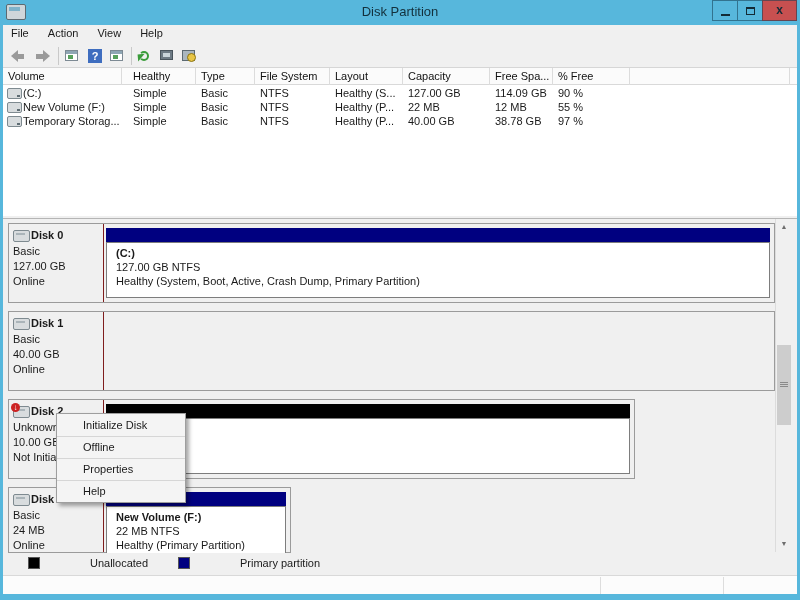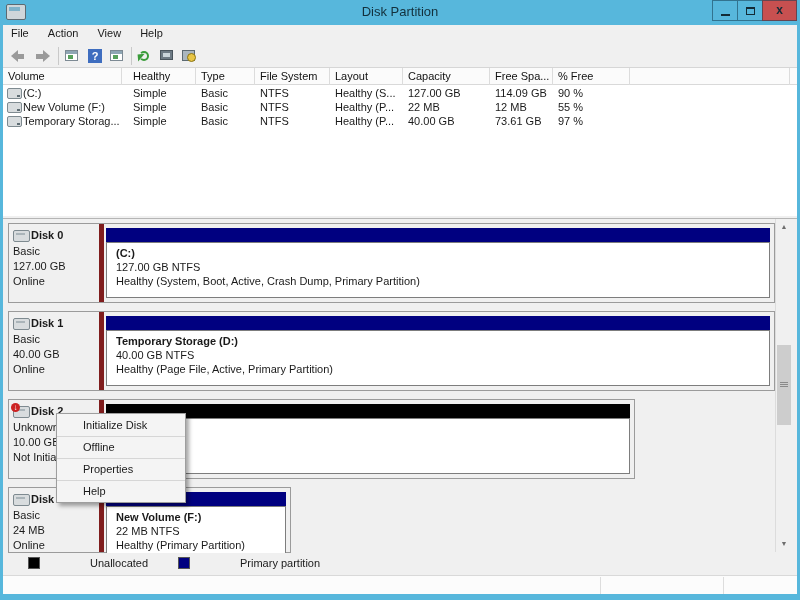--- a/index.html
+++ b/index.html
@@ -44,21 +44,21 @@
   .vl-header{left:0;top:0;width:794px;height:17px;background:#fbfbfb;border-bottom:1px solid #d9d9d9;box-sizing:border-box;}
   .vh{position:absolute;top:0;height:17px;line-height:16px;padding-left:5px;box-sizing:border-box;border-right:1px solid #dcdcdc;color:#111;}
   .vrow{position:absolute;left:0;width:794px;height:14px;line-height:14px;}
   .vc{position:absolute;top:0;height:14px;padding-left:5px;box-sizing:border-box;white-space:nowrap;overflow:hidden;}
   .drive-ico{position:absolute;left:4px;top:2px;width:13px;height:9px;background:#d8dcde;border:1px solid #7e8a90;border-radius:2px;}
   .drive-ico:before{content:"";position:absolute;right:1px;bottom:1px;width:3px;height:2px;background:#5f6d74;}
   .vol-name{position:absolute;left:20px;top:0;}
   
   #disk-pane{left:0;top:193px;width:794px;height:335px;background:#f0f0f0;border-top:1px solid #b5b5b5;box-sizing:border-box;overflow:hidden;}
   .disk-row{position:absolute;border:1px solid #9b9b9b;background:#f0f0f0;box-sizing:border-box;}
-  .disk-label{position:absolute;left:0;top:0;width:95px;height:100%;border-right:5px solid #7f1d1d;box-sizing:border-box;background:#f0f0f0;}
+  .disk-label{position:absolute;left:0;top:0;width:95px;height:100%;border-right:1px solid #7f1d1d;box-sizing:border-box;background:#f0f0f0;}
   .disk-name{position:absolute;left:22px;top:5px;font-weight:bold;white-space:nowrap;}
   .dl1{position:absolute;left:4px;top:21px;white-space:nowrap;}
   .dl2{position:absolute;left:4px;top:36px;white-space:nowrap;}
   .dl3{position:absolute;left:4px;top:51px;white-space:nowrap;text-align:center;}
   .disk-ico{position:absolute;left:4px;top:6px;width:15px;height:10px;background:#d8dcde;border:1px solid #7e8a90;border-radius:2px;}
   .disk-ico:before{content:"";position:absolute;left:2px;top:2px;width:9px;height:2px;background:#aab4b9;}
   .err-badge{position:absolute;left:-3px;top:-4px;width:9px;height:9px;background:#cc2222;border-radius:50%;color:#fff;font-size:8px;line-height:9px;text-align:center;font-weight:bold;}
   .partition{position:absolute;top:4px;}
   .part-band{position:absolute;left:0;top:0;width:100%;height:14px;}
   .part-box{position:absolute;left:0;top:14px;width:100%;background:#fff;border:1px solid #7d7d7d;box-sizing:border-box;}
@@ -183,21 +183,21 @@
       <div class="vrow" style="top:46px">
         <div class="vc" style="left:0;width:125px">
             <span class="drive-ico"></span>
             <span class="vol-name">Temporary Storag...</span>
           </div>
         <div class="vc" style="left:125px;width:68px">Simple</div>
         <div class="vc" style="left:193px;width:59px">Basic</div>
         <div class="vc" style="left:252px;width:75px">NTFS</div>
         <div class="vc" style="left:327px;width:73px">Healthy (P...</div>
         <div class="vc" style="left:400px;width:87px">40.00 GB</div>
-        <div class="vc" style="left:487px;width:63px">73.61 GB</div>
+        <div class="vc" style="left:487px;width:63px">38.78 GB</div>
         <div class="vc" style="left:550px;width:77px">97 %</div>
       </div>
     </div>
 
     <div class="abs" id="disk-pane">
 
       <div class="disk-row" style="left:5px;top:4px;width:767px;height:80px">
         <div class="disk-label">
           <span class="disk-ico"></span>
           <span class="disk-name">Disk 0</span>
@@ -215,28 +215,20 @@
         </div>
       </div>
 
       <div class="disk-row" style="left:5px;top:92px;width:767px;height:80px">
         <div class="disk-label">
           <span class="disk-ico"></span>
           <span class="disk-name">Disk 1</span>
           <span class="dl1">Basic</span>
           <span class="dl2">40.00 GB</span>
           <span class="dl3">Online</span>
-        </div>
-        <div class="partition" style="left:97px;width:664px;height:71px">
-          <div class="part-band" style="background:#000080"></div>
-          <div class="part-box" style="height:56px">
-            <span class="pt1">Temporary Storage  (D:)</span>
-            <span class="pt2">40.00 GB NTFS</span>
-            <span class="pt3">Healthy (Page File, Active, Primary Partition)</span>
-          </div>
         </div>
       </div>
 
       <div class="disk-row" style="left:5px;top:180px;width:627px;height:80px">
         <div class="disk-label">
           <span class="disk-ico">
               <span class="err-badge">↓</span>
             </span>
           <span class="disk-name">Disk 2</span>
           <span class="dl1">Unknown</span>

